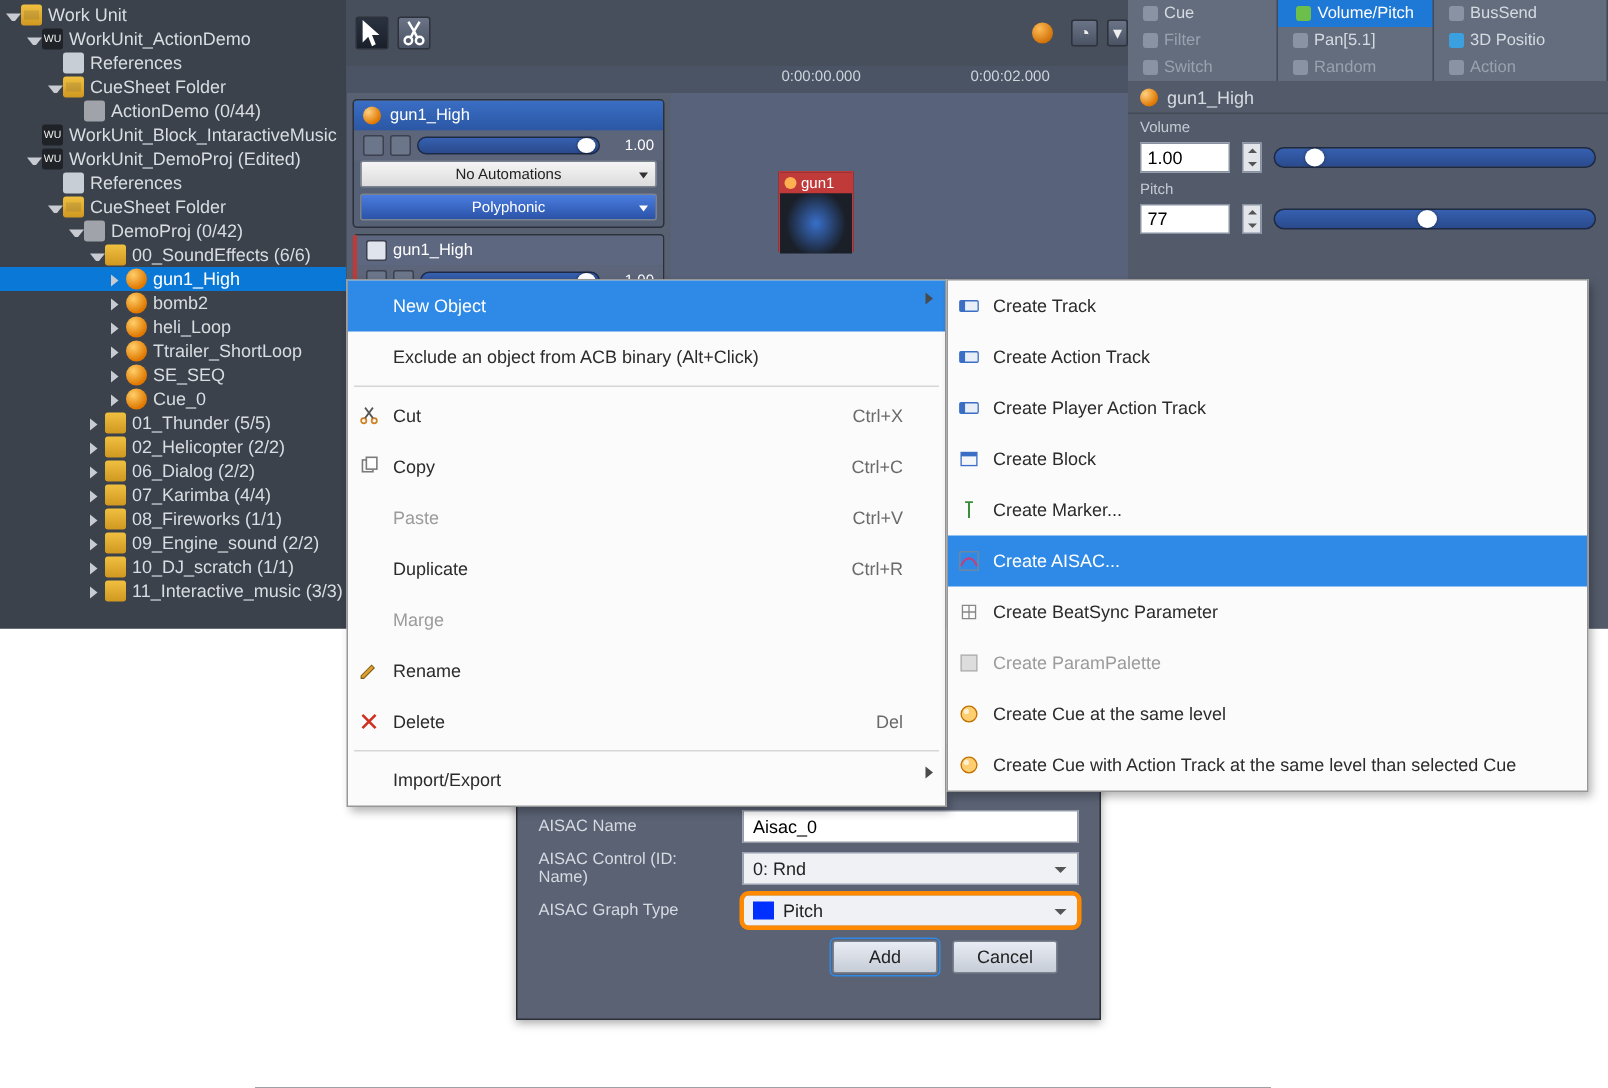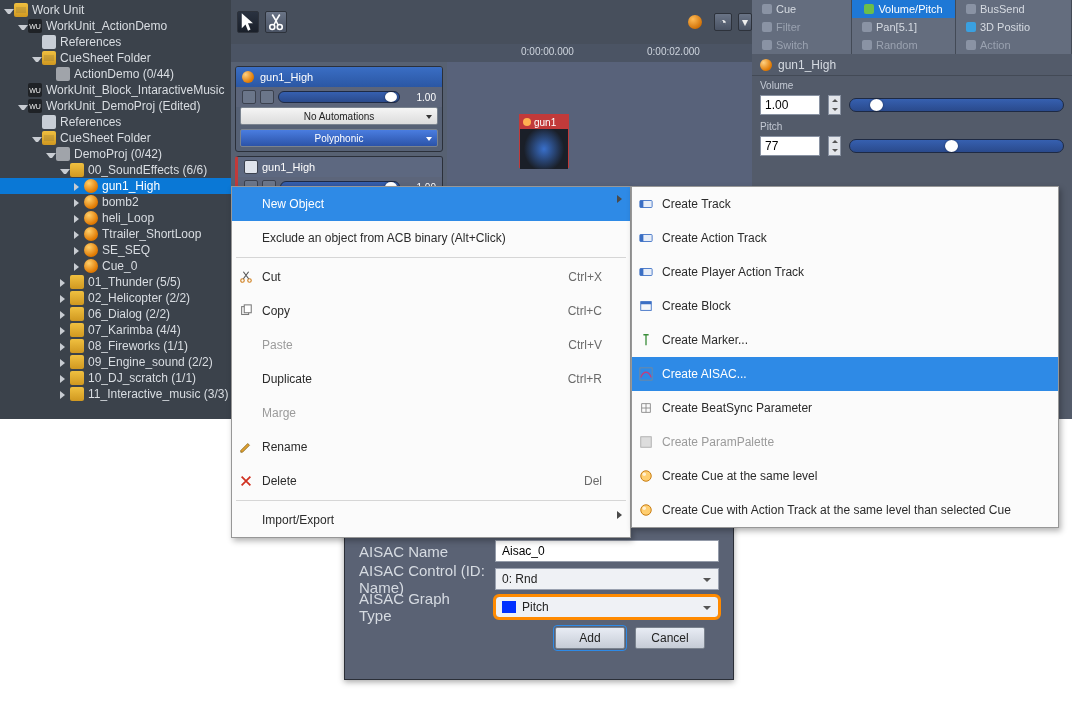--- a/index.html
+++ b/index.html
@@ -187,21 +187,21 @@
   
   .dialog{
     position:absolute;left:344px;top:496px;width:390px;height:184px;
     background:#5a6274;color:#d3d8e0;border:1px solid #2b2f38;box-shadow:0 2px 6px rgba(0,0,0,.35);
   }
   .dlg-title{height:28px;background:#f0f0f0;color:#222;display:flex;align-items:center;padding:0 2px;font-size:12px;}
   .dlg-title .app-ic{width:14px;height:14px;margin-right:6px;border:1px solid #c66200;background:linear-gradient(135deg,#ffae40,#e06b00);border-radius:2px;}
   .dlg-close{margin-left:auto;width:30px;height:22px;display:flex;align-items:center;justify-content:center;color:#222;}
   .dlg-body{padding:12px 14px;}
   .form-row{display:flex;align-items:center;height:28px;gap:10px;}
-  .form-row label{width:126px;font-size:15px;color:#d6dbe2;}
+  .form-row label{width:126px;font-size:11px;color:#d6dbe2;}
   .text-input{flex:1;height:22px;background:#fff;border:1px solid #949ba9;color:#000;font-size:12px;padding:2px 6px;}
   .combo{flex:1;height:22px;background:#eff1f5;border:1px solid #9aa1b0;color:#222;font-size:12px;padding:2px 6px;position:relative;display:flex;align-items:center;}
   .combo::after{content:"";position:absolute;right:7px;top:9px;border-left:4px solid transparent;border-right:4px solid transparent;border-top:4px solid #555;}
   .combo.highlight{outline:3px solid #ff8a00;outline-offset:-1px;border-radius:4px;}
   .combo .swatch{width:14px;height:12px;background:#0030ff;margin-right:6px;}
   .dlg-buttons{display:flex;justify-content:flex-end;gap:10px;padding:6px 14px 0;}
   .dlg-btn{width:70px;height:22px;border:1px solid #7a828e;background:linear-gradient(#e8ecf4,#c6ccd6);color:#222;font-size:12px;border-radius:2px;display:flex;align-items:center;justify-content:center;cursor:pointer;}
   .dlg-btn.primary{outline:1px solid #2e8ae6;outline-offset:1px;}
 </style>
 </head>

